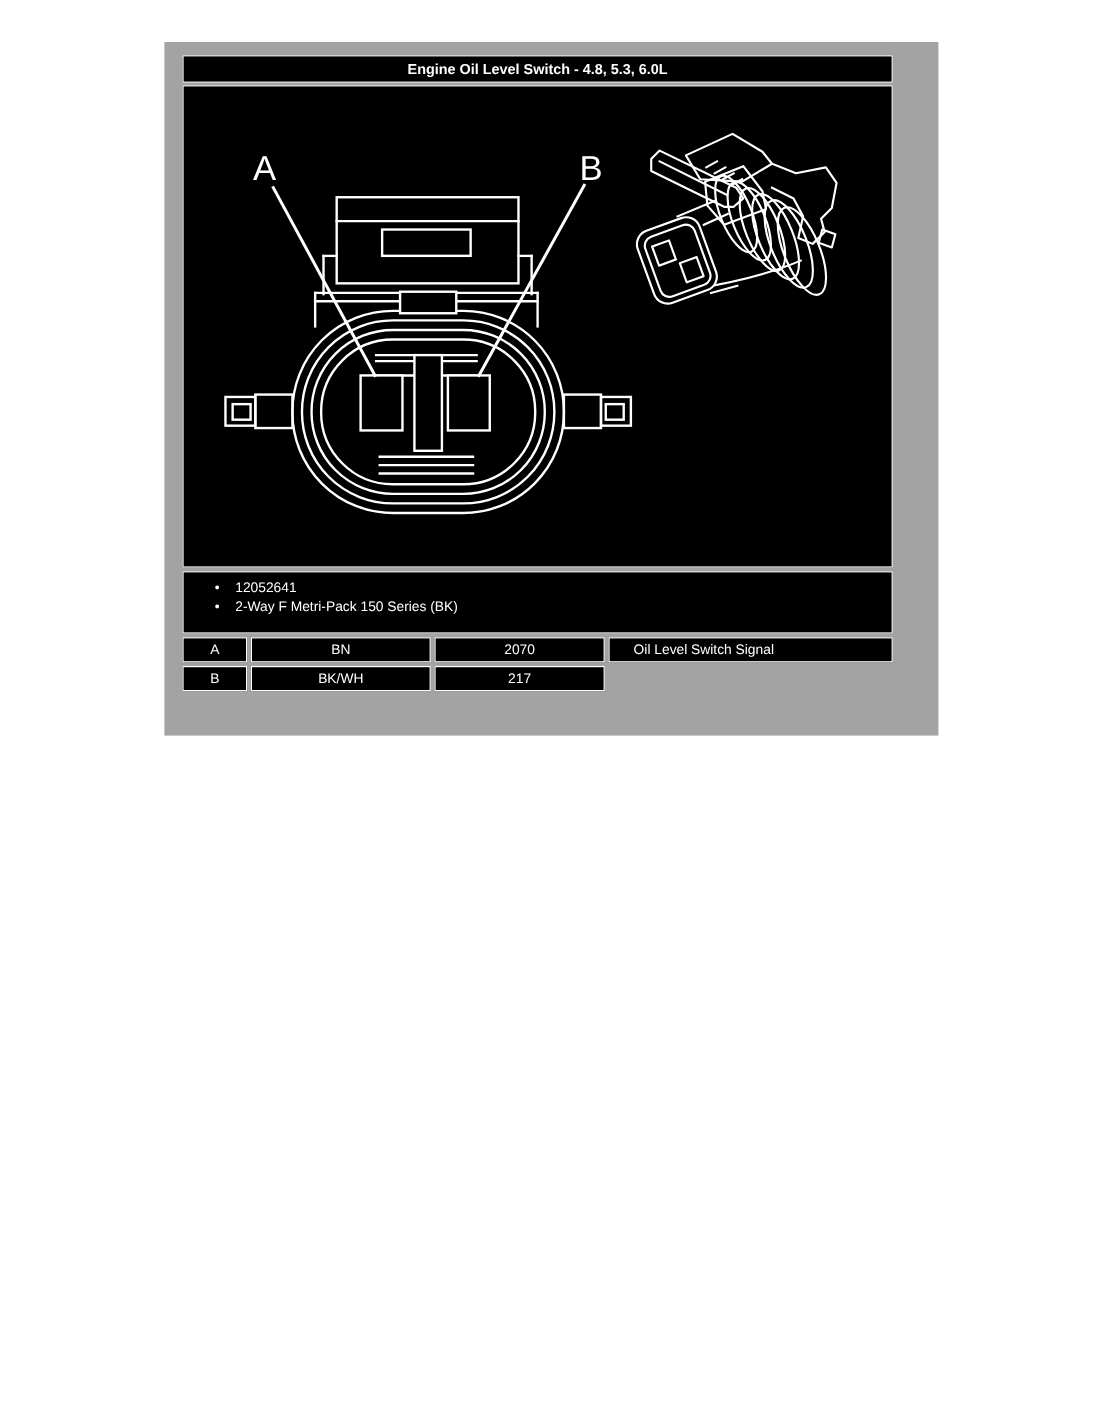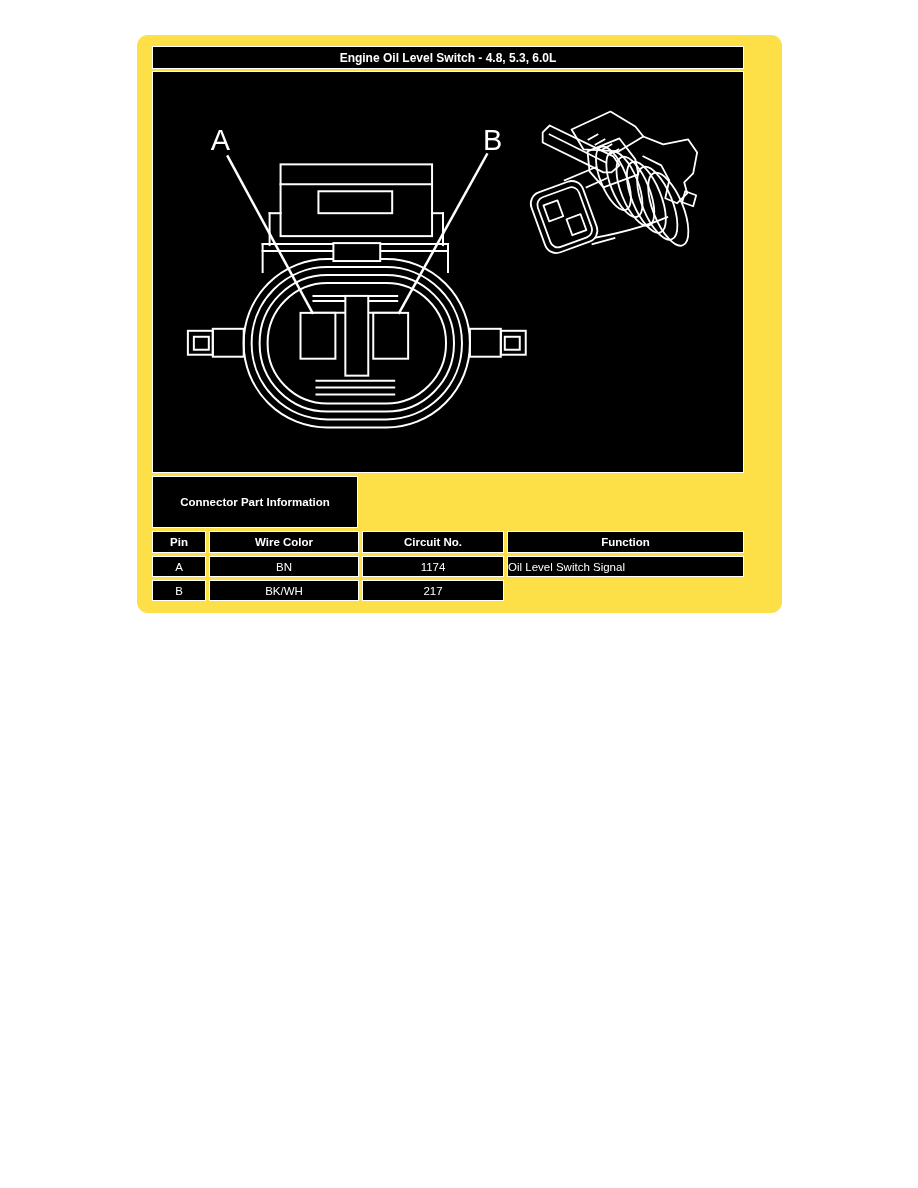--- a/index.html
+++ b/index.html
@@ -1,37 +1,37 @@
 <!DOCTYPE html>
 <html><head>
 <meta charset="utf-8">
 <style>
   html,body{margin:0;padding:0;background:#fff;}
   body{width:918px;height:1188px;position:relative;font-family:"Liberation Sans",sans-serif;}
-  .figure{position:absolute;left:137px;top:35px;width:645px;height:578px;background:#fde047;border-radius:11px;}
+  .figure{position:absolute;left:137px;top:35px;width:645px;height:578px;background:#a3a3a3;}
   .frame{position:absolute;left:15px;top:11px;width:592px;}
   .box{border:1.5px solid #fff;background:#000;box-sizing:border-box;color:#fff;}
   .title-box{height:23px;display:flex;align-items:center;justify-content:center;
              font-weight:bold;font-size:12px;}
   .diagram-box{height:402px;margin-top:2px;overflow:hidden;}
   .diagram-box svg{display:block;width:100%;height:100%;}
   .row{display:flex;gap:3px;margin-top:3px;}
   .cell{display:flex;align-items:center;justify-content:center;font-size:11.5px;height:21px;}
   .pi-row{height:52px;}
   .pi-label{width:206px;height:52px;font-weight:bold;text-align:center;font-size:11.5px;}
   .pi-values{flex:1;height:52px;flex-direction:column;align-items:flex-start;
              justify-content:flex-start;padding:5px 4px 0 26px;line-height:16px;}
   .bullet-item{display:flex;gap:13px;}
   .bullet:before{content:"\2022";}
   .hdr{font-weight:bold;height:22px;}
   .c-pin{width:54px;}
   .c-wire{width:150px;}
   .c-circuit{width:142px;}
   .c-fn{flex:1;}
-  .left{justify-content:flex-start;padding-left:0;}
+  .left{justify-content:flex-start;padding-left:20px;}
 </style>
 </head>
 <body>
 
 <div class="figure">
   <div class="frame">
 
     <div class="box title-box">
       <span>Engine Oil Level Switch - 4.8, 5.3, 6.0L</span>
     </div>
@@ -115,36 +115,37 @@
         <g>
           <line x1="75" y1="83" x2="160" y2="240" stroke="#fff" stroke-width="2.5"></line>
           <line x1="335" y1="81" x2="247" y2="240" stroke="#fff" stroke-width="2.5"></line>
           <text x="58" y="77" fill="#fff" stroke="none" font-size="29" font-family="Liberation Sans, sans-serif">A</text>
           <text x="331" y="77" fill="#fff" stroke="none" font-size="29" font-family="Liberation Sans, sans-serif">B</text>
         </g>
       </svg>
     </div>
 
     <div class="row pi-row">
-      <div class="box cell pi-label">
-        <span>Connector Part Information</span>
+      <div class="box cell pi-values">
+        <div class="bullet-item">
+          <span class="bullet"></span>
+          <span>12052641</span>
+        </div>
+        <div class="bullet-item">
+          <span class="bullet"></span>
+          <span>2-Way F Metri-Pack 150 Series (BK)</span>
+        </div>
       </div>
     </div>
 
-    <div class="row">
-      <div class="box cell hdr c-pin">Pin</div>
-      <div class="box cell hdr c-wire">Wire Color</div>
-      <div class="box cell hdr c-circuit">Circuit No.</div>
-      <div class="box cell hdr c-fn">Function</div>
-    </div>
 
     <div class="row">
       <div class="box cell c-pin">A</div>
       <div class="box cell c-wire">BN</div>
-      <div class="box cell c-circuit">1174</div>
+      <div class="box cell c-circuit">2070</div>
       <div class="box cell c-fn left">Oil Level Switch Signal</div>
     </div>
 
     <div class="row">
       <div class="box cell c-pin">B</div>
       <div class="box cell c-wire">BK/WH</div>
       <div class="box cell c-circuit">217</div>
     </div>
 
   </div>

